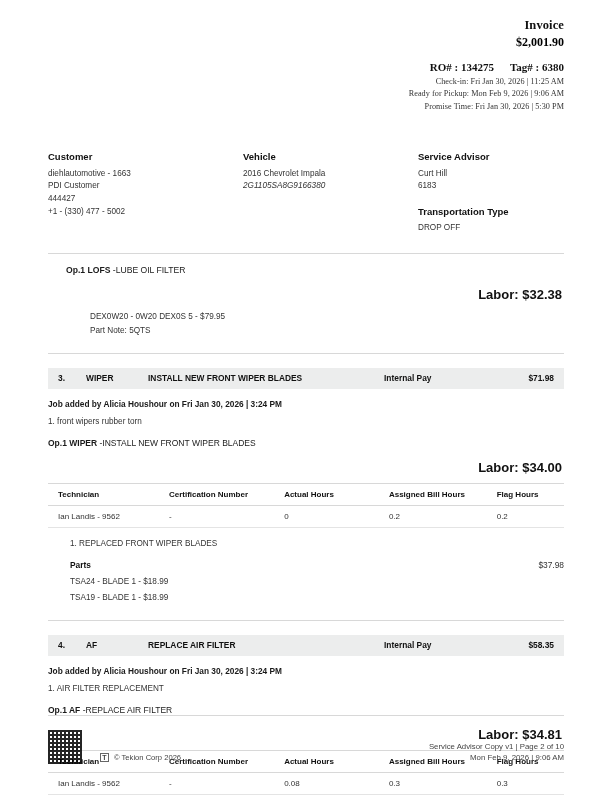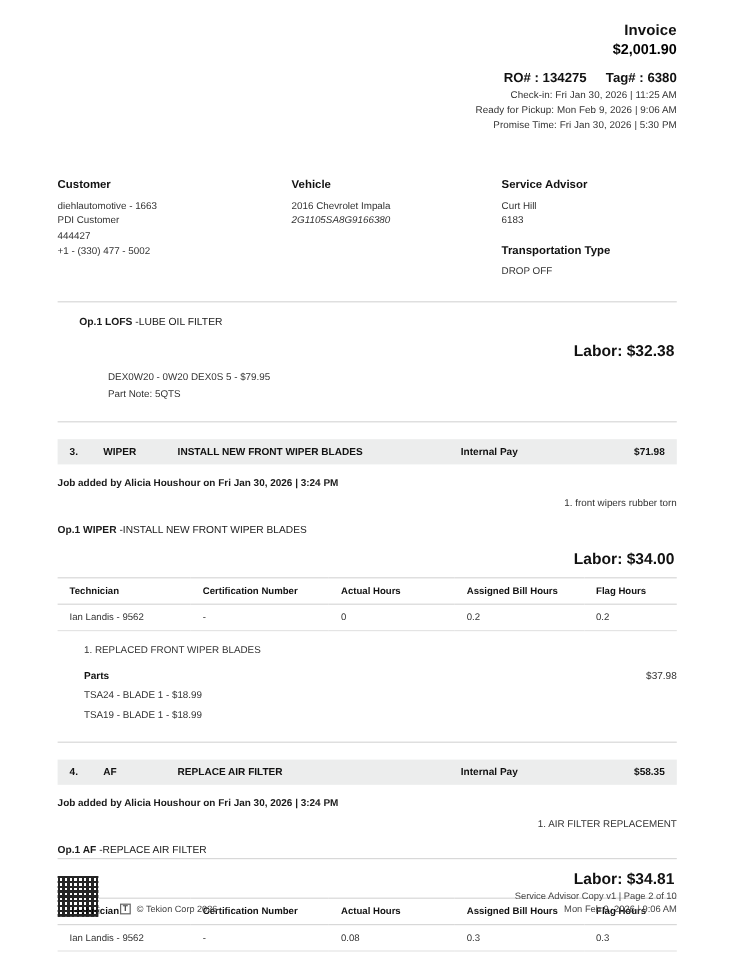--- a/index.html
+++ b/index.html
@@ -19,20 +19,21 @@
   .page {
     width: 612px;
     height: 800px;
     padding: 18px 48px 0 48px;
     position: relative;
   }
 
   
   .header-top {
     text-align: right;
+    font-family: Liberation Serif, serif;
   }
   .inv-label {
     font-size: 12.5px;
     font-weight: bold;
     letter-spacing: .1px;
     color: #111;
   }
   .inv-amount {
     font-size: 12px;
     font-weight: bold;
@@ -135,21 +136,20 @@
   .job-meta {
     font-size: 8.3px;
     font-weight: bold;
     color: #1a1a1a;
     margin-top: 10px;
   }
   .job-concern {
     font-size: 8.2px;
     color: #333;
     margin-top: 8px;
-    text-align: right;
   }
   .job-op {
     font-size: 8.5px;
     color: #1a1a1a;
     margin-top: 12px;
   }
 
   
   .tech-table {
     width: 100%;

